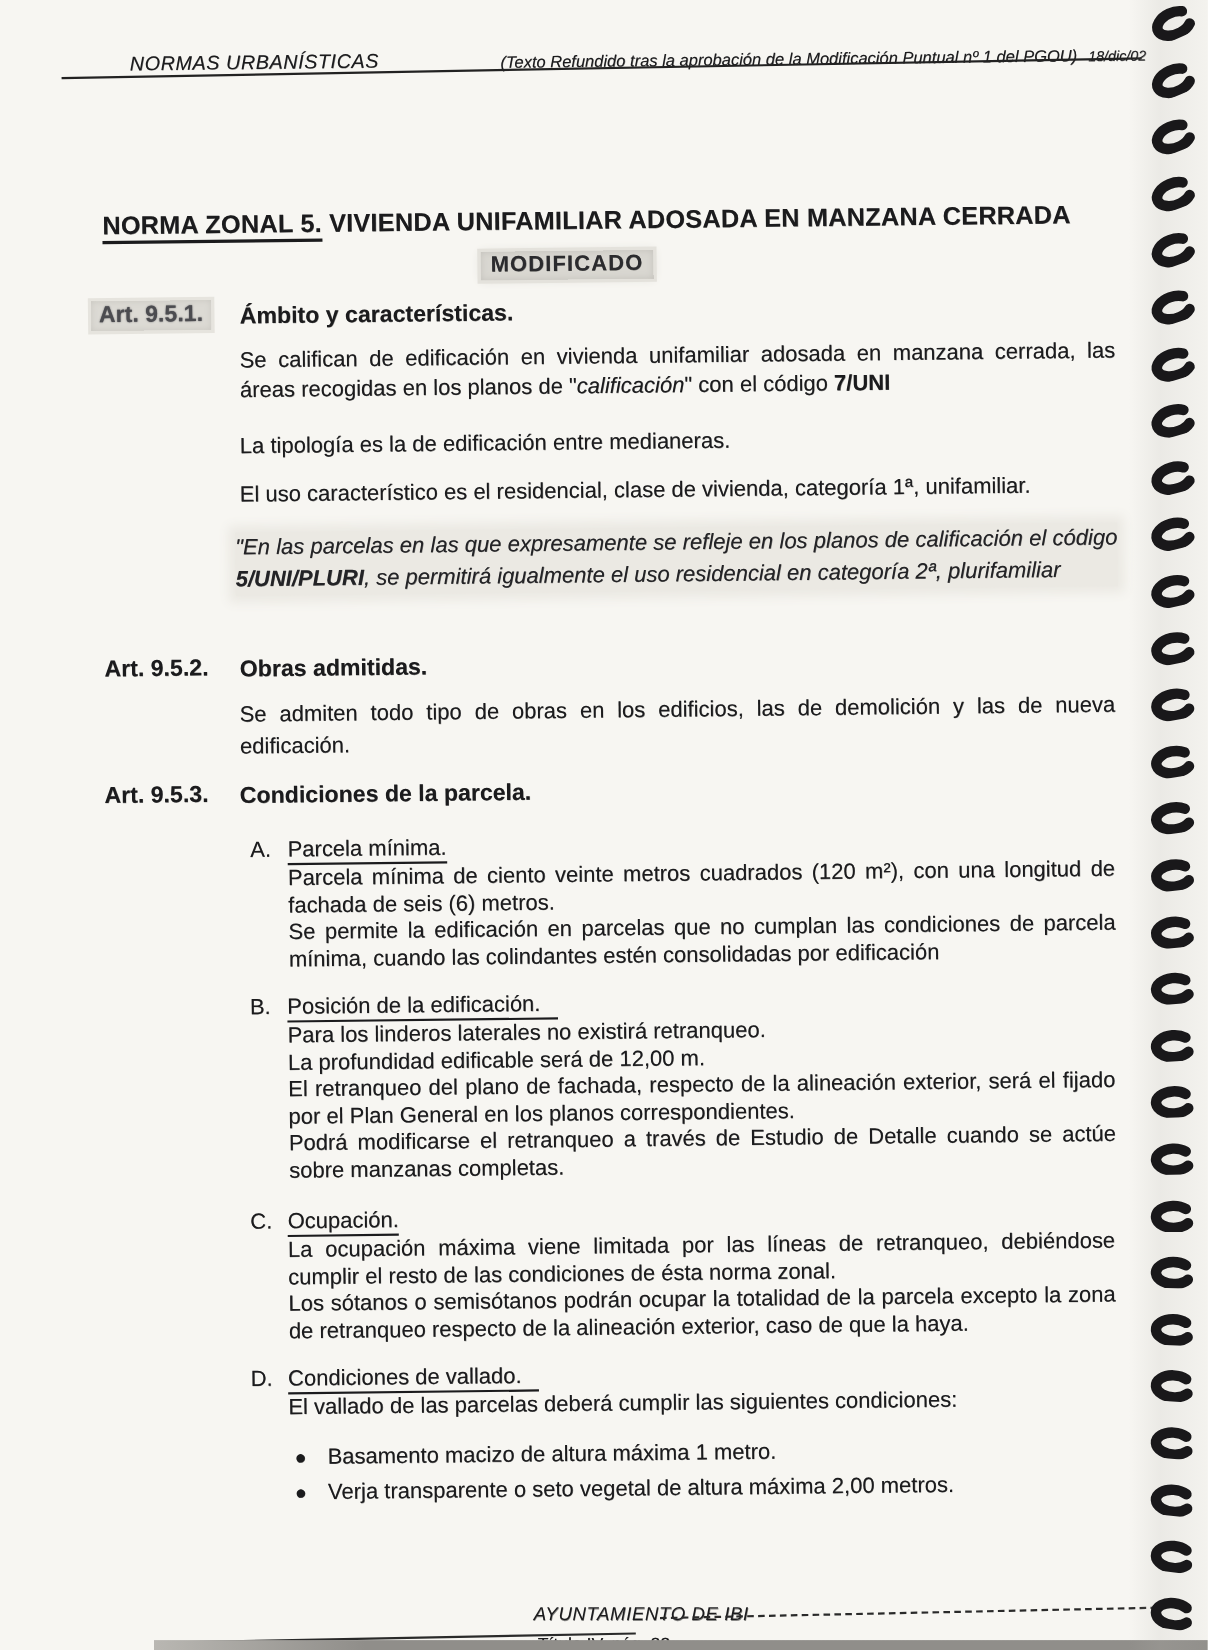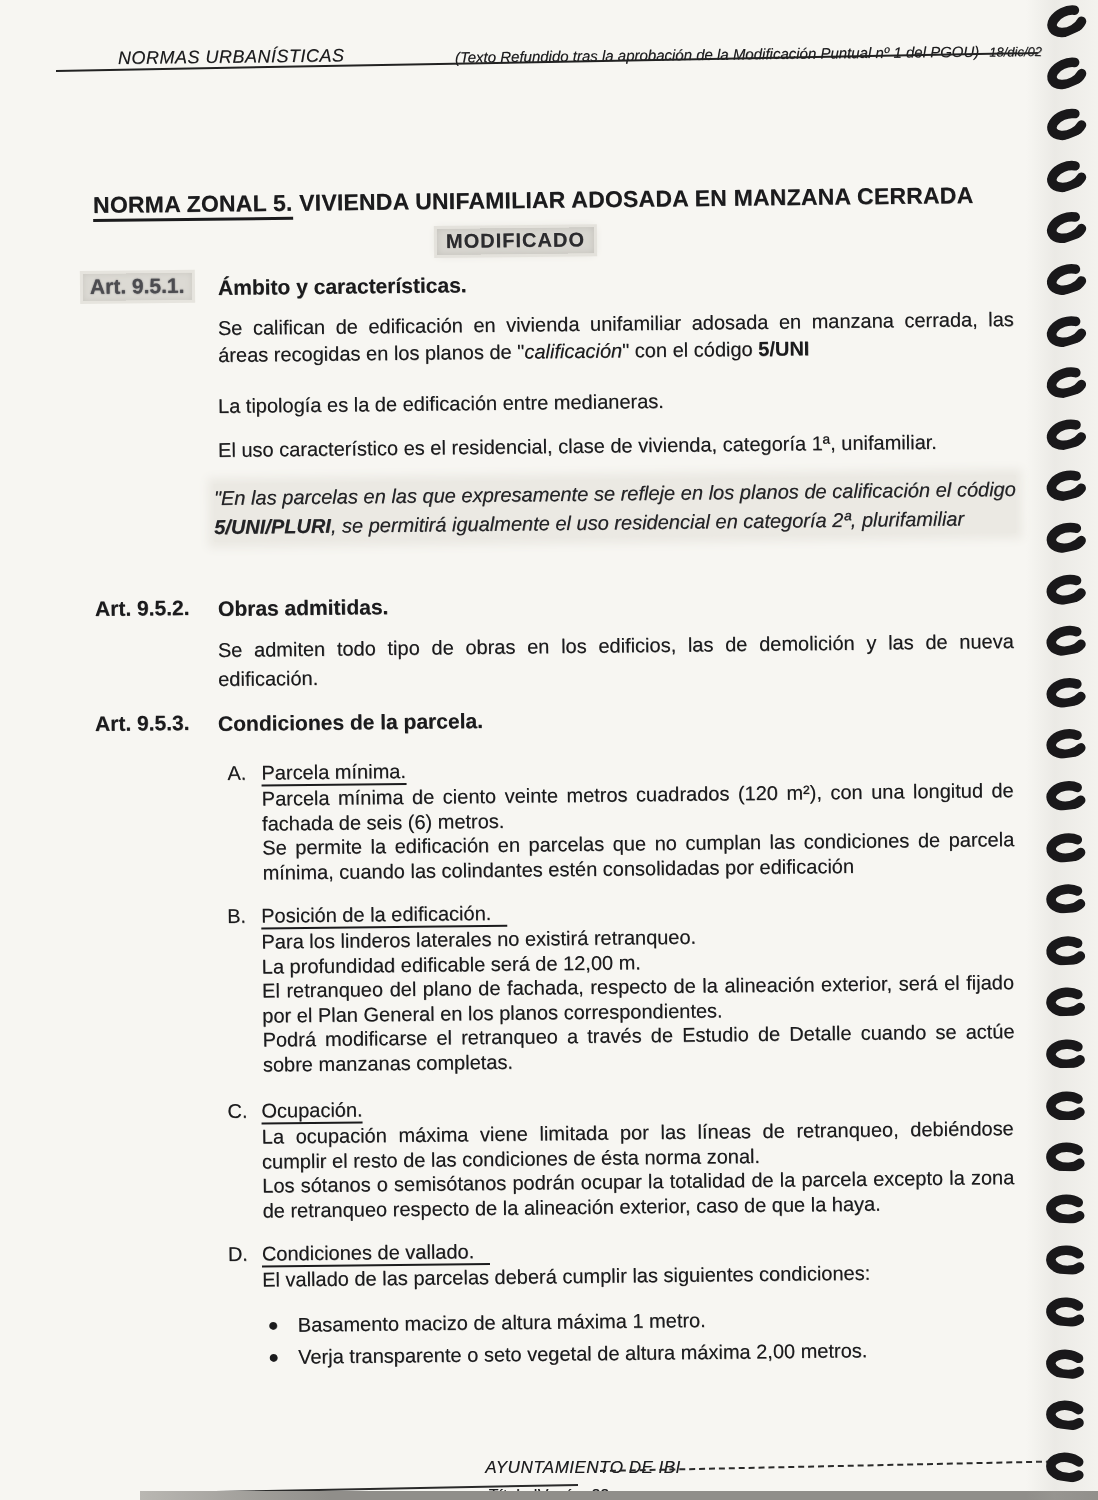--- a/index.html
+++ b/index.html
@@ -84,21 +84,21 @@
 
   <div class="txt tilt doc-title">
     <span class="lead">NORMA ZONAL 5.</span><span> VIVIENDA UNIFAMILIAR ADOSADA EN MANZANA CERRADA</span>
   </div>
   <div class="txt tilt stamp">MODIFICADO</div>
 
   <div class="txt tilt art-label stamped" style="top:274px;left:83px;">Art. 9.5.1.</div>
   <div class="txt tilt art-heading" style="top:276px;left:218px;">Ámbito y características.</div>
 
   <div class="txt tilt para" style="top:315px;left:218px;width:796px;">
-    <span>Se califican de edificación en vivienda unifamiliar adosada en manzana cerrada, las áreas recogidas en los planos de "</span><i>calificación</i><span>" con el código </span><b>5/UNI</b>
+    <span>Se califican de edificación en vivienda unifamiliar adosada en manzana cerrada, las áreas recogidas en los planos de "</span><i>calificación</i><span>" con el código </span><b>7/UNI</b>
   </div>
   <div class="txt tilt para" style="top:393px;left:218px;width:796px;">La tipología es la de edificación entre medianeras.</div>
   <div class="txt tilt para" style="top:437px;left:218px;width:796px;">El uso característico es el residencial, clase de vivienda, categoría 1ª, unifamiliar.</div>
   <div class="txt tilt mod-para" style="top:484px;left:214px;width:802px;">
     <span>"En las parcelas en las que expresamente se refleje en los planos de calificación el código </span><b>5/UNI/PLURI</b><span>, se permitirá igualmente el uso residencial en categoría 2ª, plurifamiliar</span>
   </div>
 
   <div class="txt tilt art-label" style="top:597px;left:95px;">Art. 9.5.2.</div>
   <div class="txt tilt art-heading" style="top:597px;left:218px;">Obras admitidas.</div>
   <div class="txt tilt para para-loose" style="top:636px;left:218px;width:796px;">Se admiten todo tipo de obras en los edificios, las de demolición y las de nueva edificación.</div>

